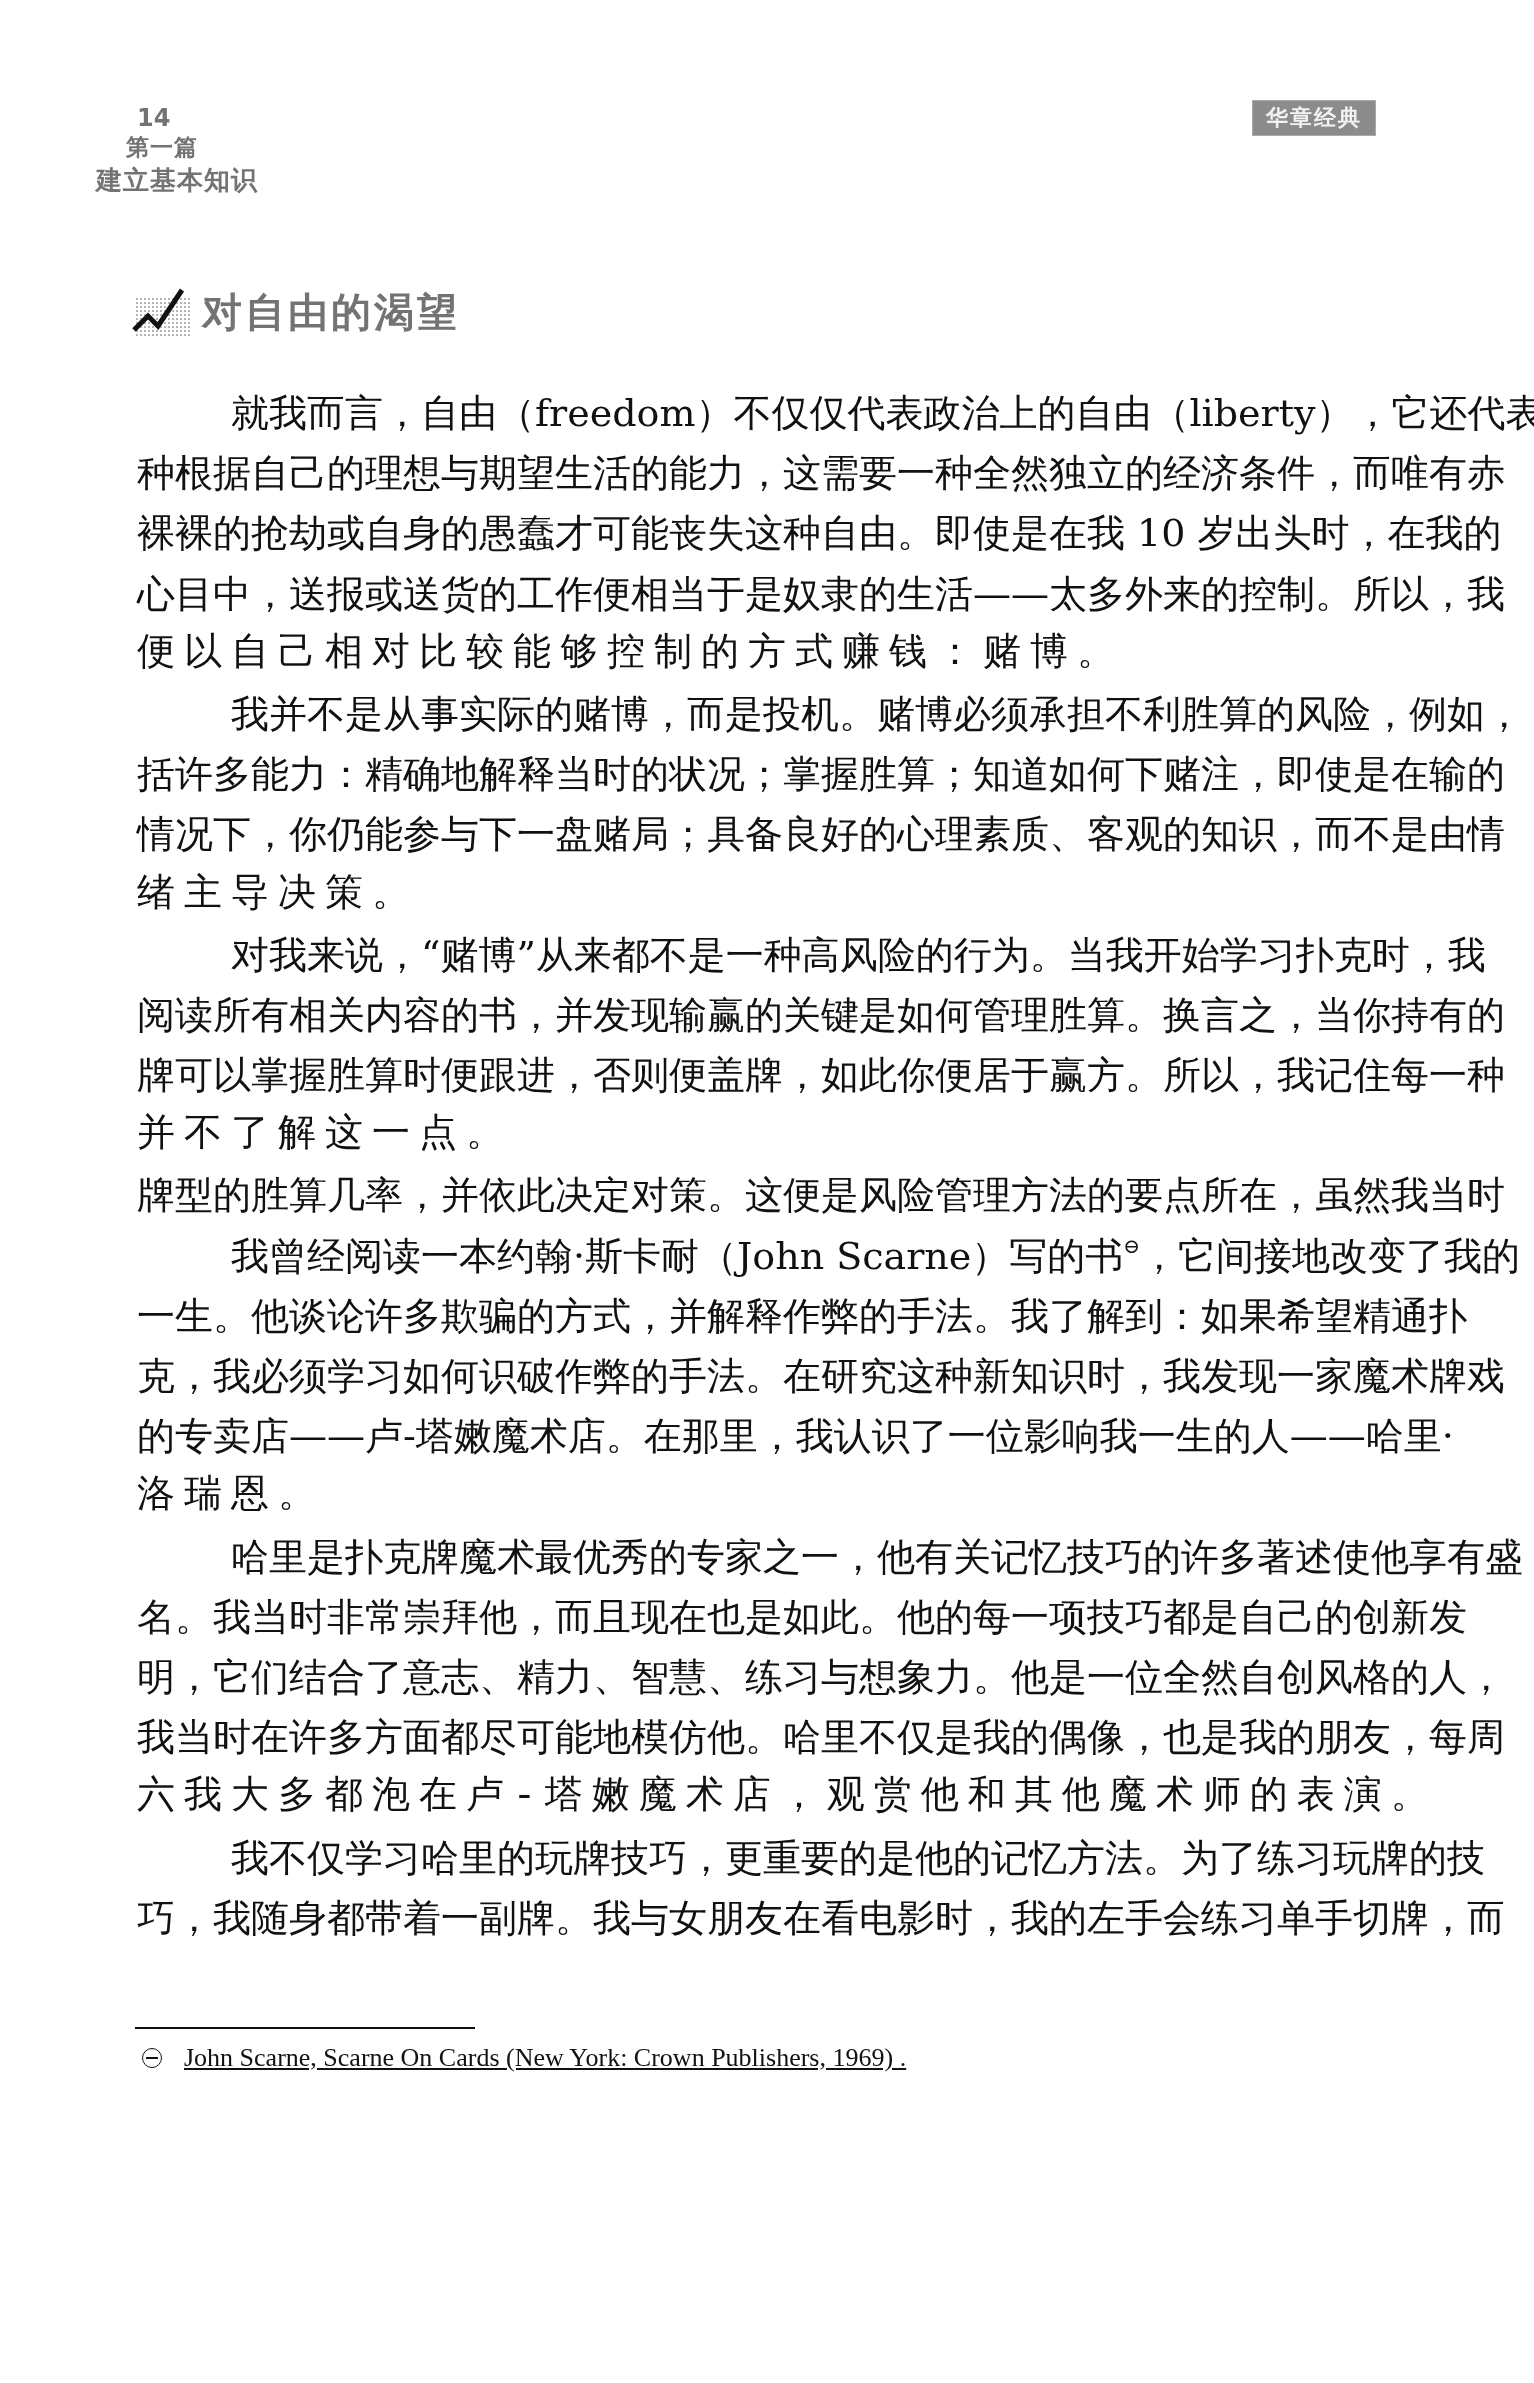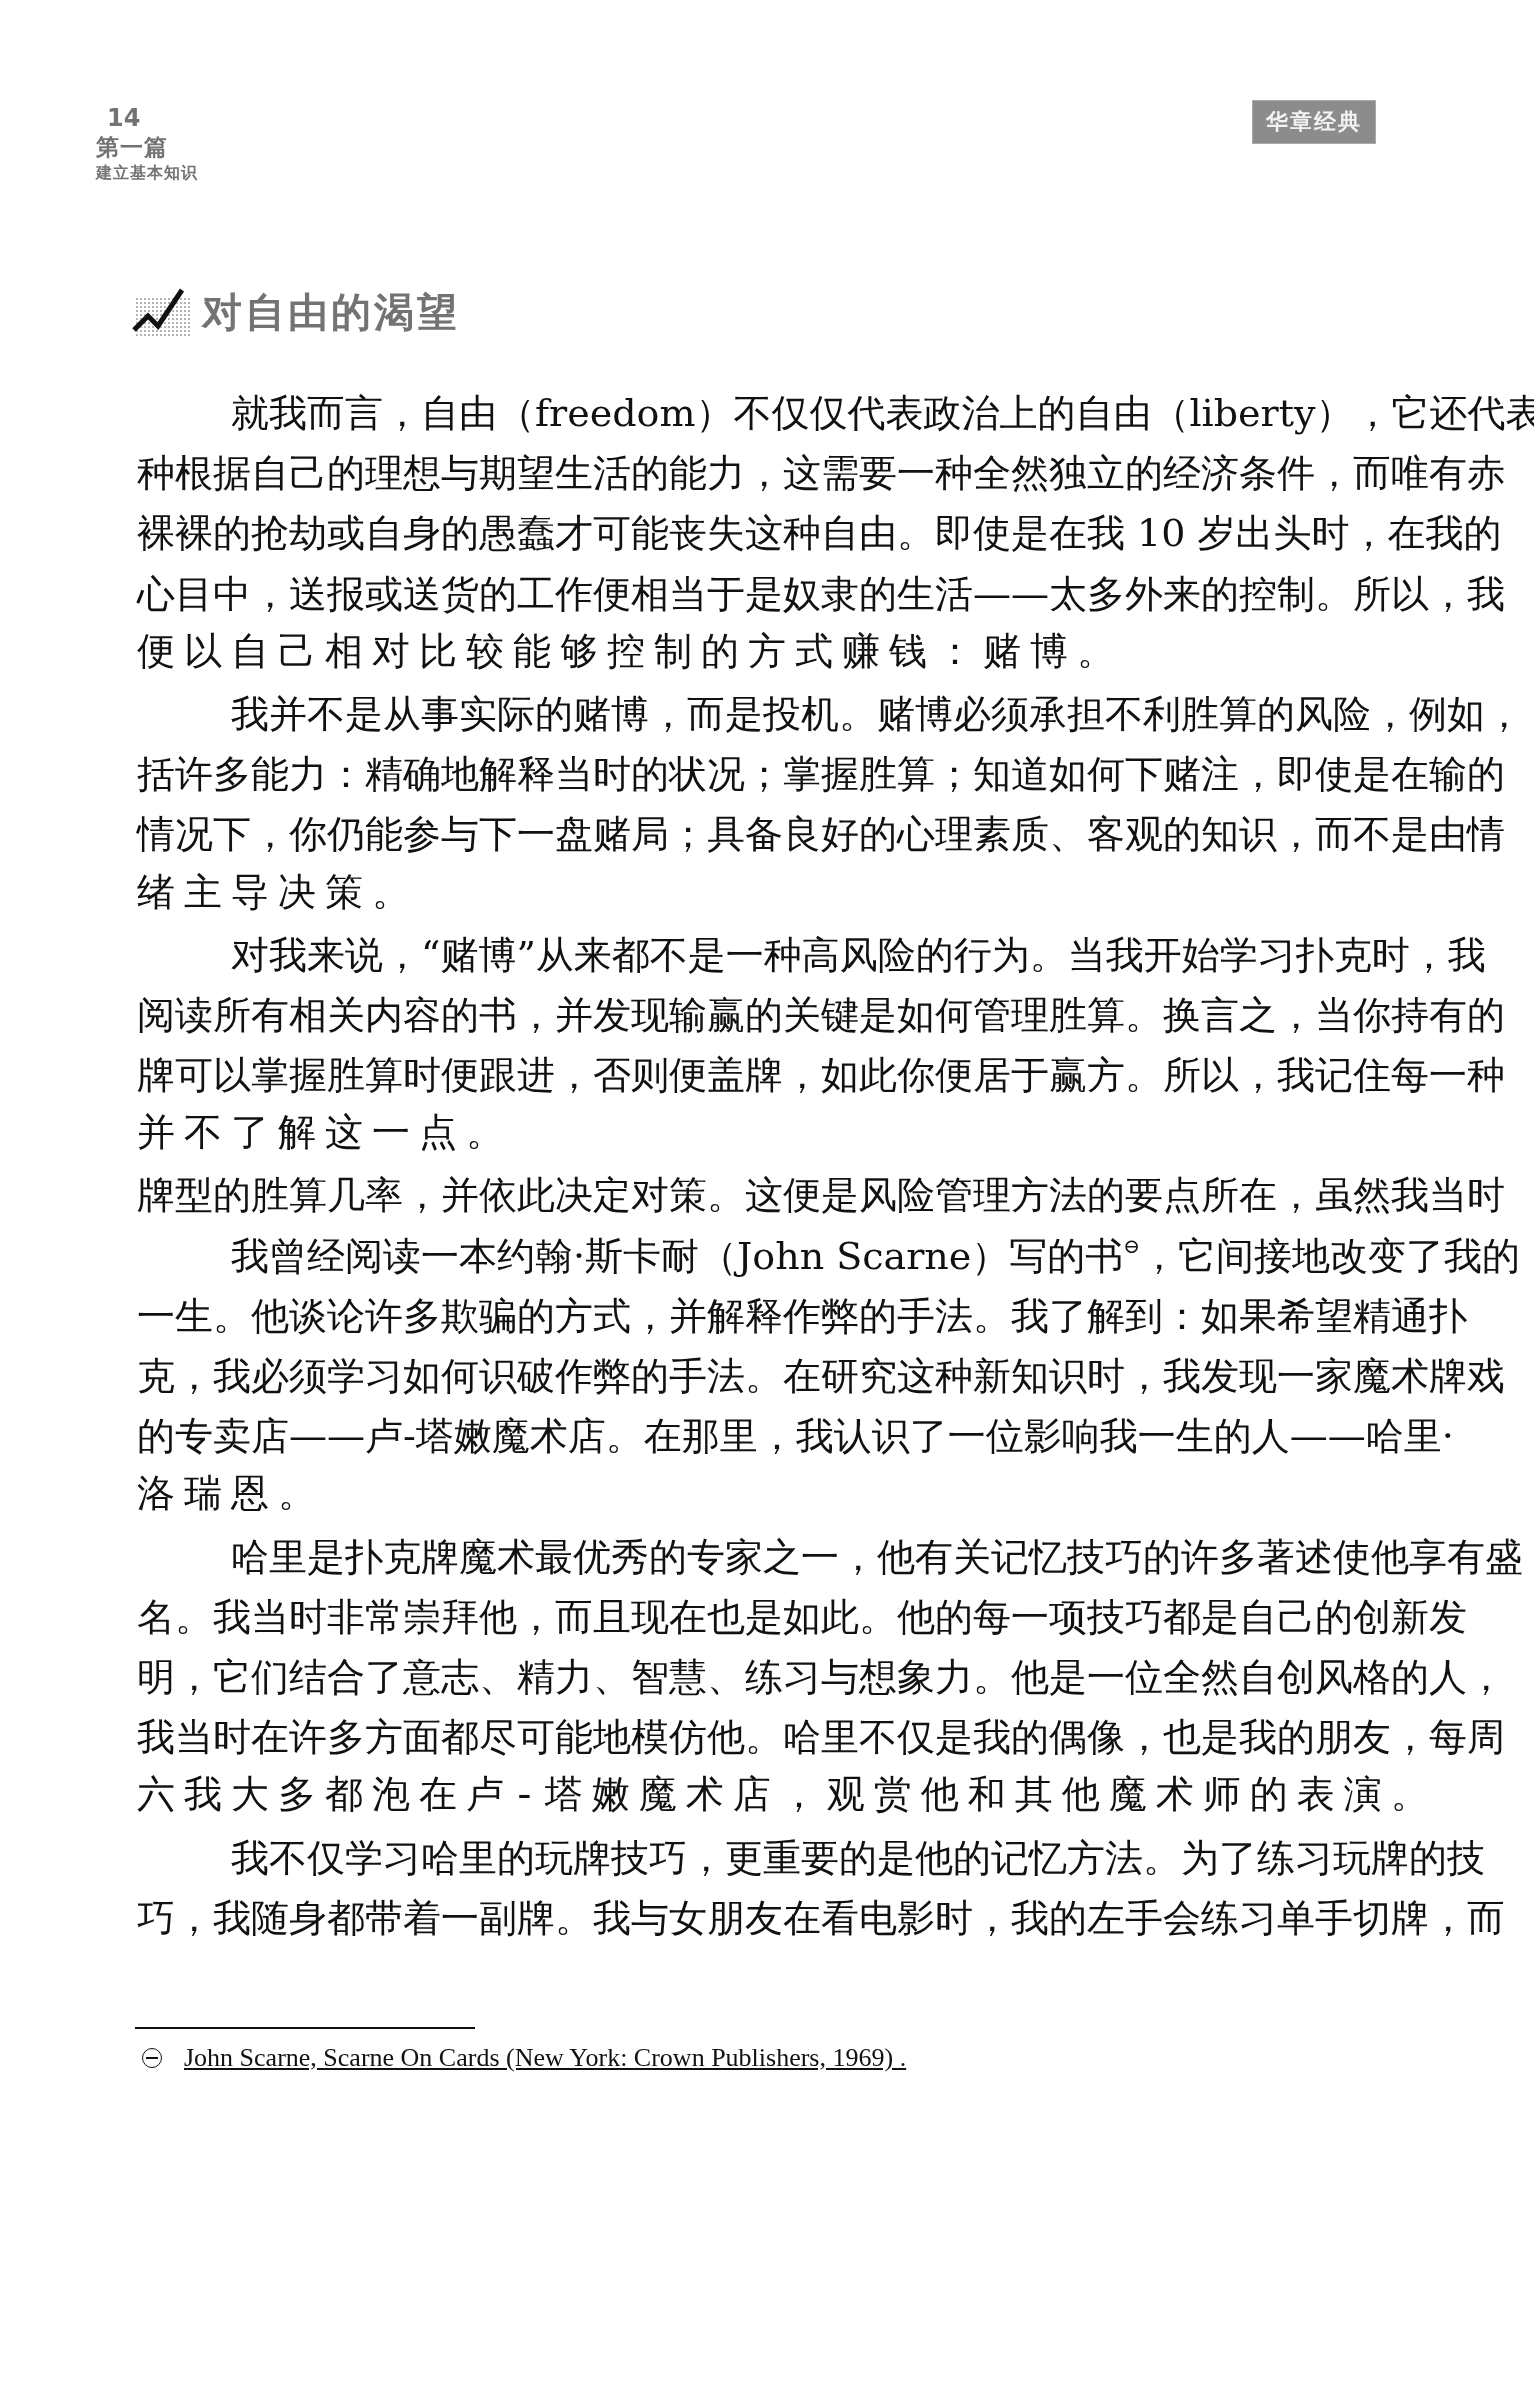--- a/index.html
+++ b/index.html
@@ -30,29 +30,29 @@
   .page-number {
     font-size: 24px;
     width: 80px;
   }
   .part-label {
     font-size: 23px;
     letter-spacing: 1px;
     margin-right: 30px;
   }
   .part-title {
-    font-size: 16px;
+    font-size: 26px;
     letter-spacing: 1px;
   }
   .series-badge {
     position: absolute;
     left: 1252px;
     top: 100px;
     width: 124px;
-    height: 44px;
+    height: 36px;
     background: #8c8c8c;
     color: #f2f2f2;
     font-family: "DejaVu Sans", "Liberation Sans", sans-serif;
     font-weight: bold;
     font-size: 22px;
     letter-spacing: 2px;
     display: flex;
     align-items: center;
     justify-content: center;
     box-shadow: inset 0 0 0 1px #aaaaaa;

